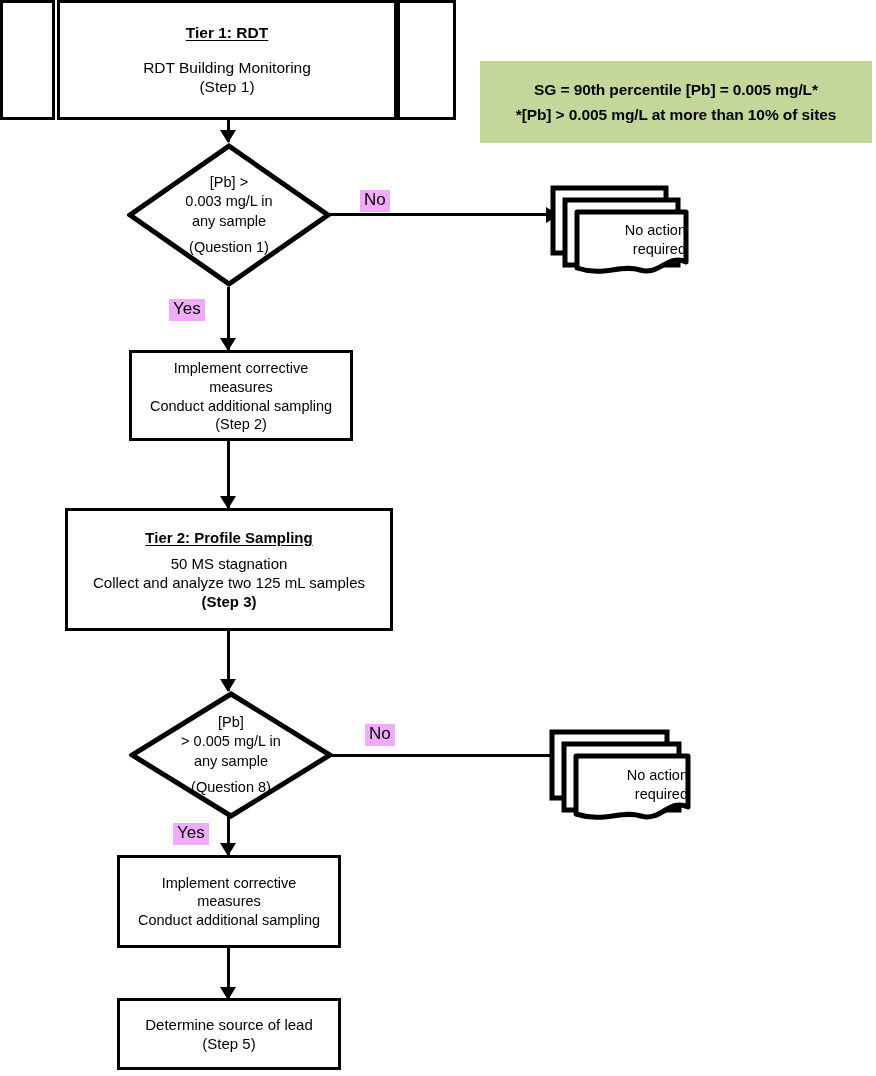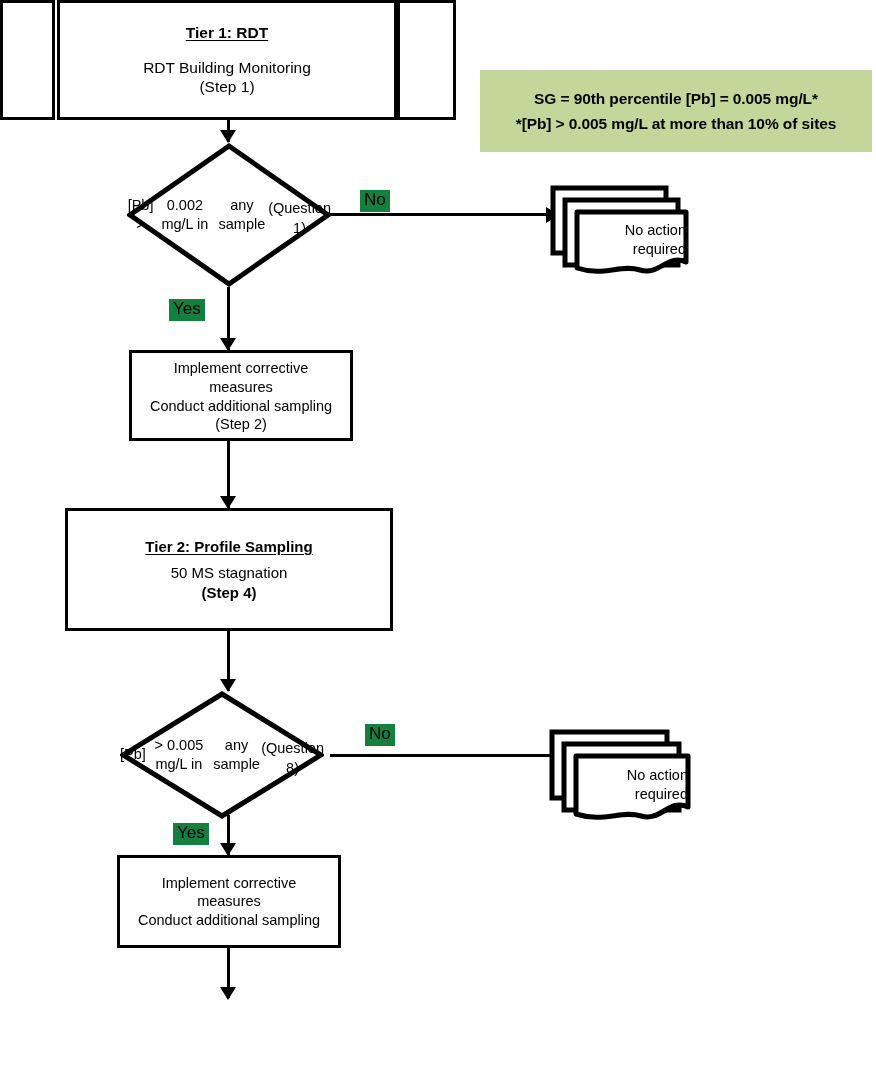--- a/index.html
+++ b/index.html
@@ -65,21 +65,21 @@
   }
 
   
   .diamond-wrap { }
   .diamond-wrap svg { display: block; position: absolute; left: 0; top: 0; }
   .diamond-text {
     position: absolute;
     left: 0; top: 0;
     width: 100%; height: 100%;
     display: flex;
-    flex-direction: row;
+    flex-direction: column;
     align-items: center;
     justify-content: center;
     text-align: center;
     font-size: 14.5px;
     line-height: 1.32;
     pointer-events: none;
   }
   .diamond-text .q { margin-top: 7px; }
 
   
@@ -93,21 +93,21 @@
   }
   .arrow-right {
     width: 0; height: 0;
     border-top: 8px solid transparent;
     border-bottom: 8px solid transparent;
     border-left: 13px solid #000;
   }
 
   
   .branch-label {
-    background: #15803d;
+    background: #f0abfc;
     font-size: 17px;
     font-weight: normal;
     padding: 1px 4px 2px 4px;
     line-height: 1.1;
     white-space: nowrap;
   }
 
   
   .multidoc { }
   .multidoc svg { display: block; }
@@ -127,35 +127,35 @@
   <div class="abs empty-box" style="left:0px; top:0px; width:55px; height:120px;"></div>
 
   <div class="abs proc-box" style="left:57px; top:0px; width:340px; height:120px; font-size:15.5px; padding:6px 10px;">
     <span class="ln ul-title">Tier 1: RDT</span>
     <span class="ln" style="margin-top:15px;">RDT Building Monitoring</span>
     <span class="ln">(Step 1)</span>
   </div>
 
   <div class="abs empty-box" style="left:397px; top:0px; width:59px; height:120px;"></div>
 
-  <div class="abs legend-box" style="left:480px; top:70px; width:392px; height:82px; padding:0 8px;align-items:center;">
+  <div class="abs legend-box" style="left:480px; top:61px; width:392px; height:82px; padding:0 8px;align-items:center;">
     <span>SG = 90th percentile [Pb] = 0.005 mg/L*</span>
     <span>*[Pb] &gt; 0.005 mg/L at more than 10% of sites</span>
   </div>
 
   <div class="abs vline" style="left:227px; top:120px; width:3px; height:22px;"></div>
   <div class="abs arrow-down" style="left:220px; top:130px;"></div>
 
   <div class="abs diamond-wrap" style="left:127px; top:143px; width:204px; height:144px;">
     <svg width="204" height="144" viewBox="0 0 204 144">
       <polygon points="102,3 201,72 102,141 3,72" fill="#ffffff" stroke="#000000" stroke-width="5"></polygon>
     </svg>
     <div class="diamond-text">
       <span>[Pb] &gt;</span>
-      <span>0.002 mg/L in</span>
+      <span>0.003 mg/L in</span>
       <span>any sample</span>
       <span class="q">(Question 1)</span>
     </div>
   </div>
 
   <div class="abs hline" style="left:330px; top:213px; width:222px; height:3px;"></div>
   <div class="abs arrow-right" style="left:546px; top:207px;"></div>
   <div class="abs branch-label" style="left:360px; top:190px;">No</div>
 
   <div class="abs multidoc" style="left:548px; top:183px; width:142px; height:98px;">
@@ -182,27 +182,28 @@
     <span class="ln">Conduct additional sampling</span>
     <span class="ln">(Step 2)</span>
   </div>
 
   <div class="abs vline" style="left:227px; top:441px; width:3px; height:67px;"></div>
   <div class="abs arrow-down" style="left:220px; top:496px;"></div>
 
   <div class="abs proc-box" style="left:65px; top:508px; width:328px; height:123px; font-size:15px; padding:10px 8px;">
     <span class="ln ul-title">Tier 2: Profile Sampling</span>
     <span class="ln" style="margin-top:7px;">50 MS stagnation</span>
-    <span class="ln bold">(Step 4)</span>
+    <span class="ln">Collect and analyze two 125 mL samples</span>
+    <span class="ln bold">(Step 3)</span>
   </div>
 
   <div class="abs vline" style="left:227px; top:631px; width:3px; height:60px;"></div>
   <div class="abs arrow-down" style="left:220px; top:679px;"></div>
 
-  <div class="abs diamond-wrap" style="left:120px; top:691px; width:204px; height:128px;">
+  <div class="abs diamond-wrap" style="left:129px; top:691px; width:204px; height:128px;">
     <svg width="204" height="128" viewBox="0 0 204 128">
       <polygon points="102,3 201,64 102,125 3,64" fill="#ffffff" stroke="#000000" stroke-width="5"></polygon>
     </svg>
     <div class="diamond-text">
       <span>[Pb]</span>
       <span>&gt; 0.005 mg/L in</span>
       <span>any sample</span>
       <span class="q">(Question 8)</span>
     </div>
   </div>
@@ -231,14 +232,18 @@
 
   <div class="abs proc-box" style="left:117px; top:855px; width:224px; height:93px; font-size:14.5px; padding:2px 3px;">
     <span class="ln">Implement corrective</span>
     <span class="ln">measures</span>
     <span class="ln">Conduct additional sampling</span>
   </div>
 
   <div class="abs vline" style="left:227px; top:948px; width:3px; height:50px;"></div>
   <div class="abs arrow-down" style="left:220px; top:987px;"></div>
 
+  <div class="abs proc-box" style="left:117px; top:998px; width:224px; height:72px; font-size:15px; padding:2px 4px;">
+    <span class="ln">Determine source of lead</span>
+    <span class="ln">(Step 5)</span>
+  </div>
 
 </div>
 
 </body></html>

